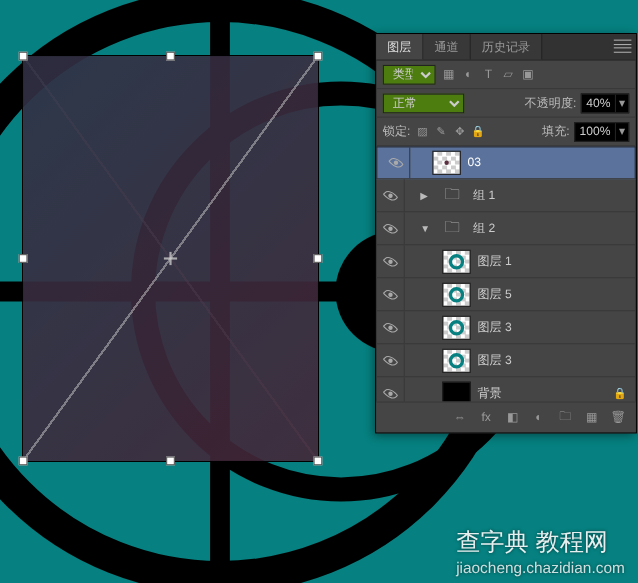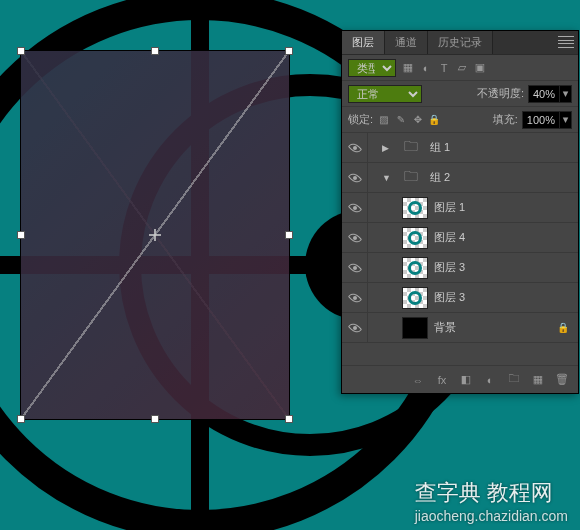--- a/index.html
+++ b/index.html
@@ -136,20 +136,30 @@
     </div>
     <div class="spacer"></div>
     <span class="lbl">填充:</span>
     <div class="pct-box">
         <span>100%</span>
         <div class="pct-btn">▾</div>
       </div>
   </div>
 
   <div class="layers">
+    <div class="layer sel">
+      <div class="vis">
+          <div class="eye"></div>
+        </div>
+      <div class="indent"></div>
+      <div class="thumb trans">
+          <div class="dot"></div>
+        </div>
+      <span class="lname">03</span>
+    </div>
     <div class="layer">
       <div class="vis">
           <div class="eye"></div>
         </div>
       <div class="indent"></div>
       <span class="twisty">▶</span>
       <div class="thumb folder">🗀</div>
       <span class="lname">组 1</span>
     </div>
     <div class="layer">
@@ -174,21 +184,21 @@
     </div>
     <div class="layer">
       <div class="vis">
           <div class="eye"></div>
         </div>
       <div class="indent"></div>
         <div class="indent"></div>
       <div class="thumb trans">
           <div class="ring"></div>
         </div>
-      <span class="lname">图层 4</span>
+      <span class="lname">图层 5</span>
     </div>
     <div class="layer">
       <div class="vis">
           <div class="eye"></div>
         </div>
       <div class="indent"></div>
         <div class="indent"></div>
       <div class="thumb trans">
           <div class="ring"></div>
         </div>

